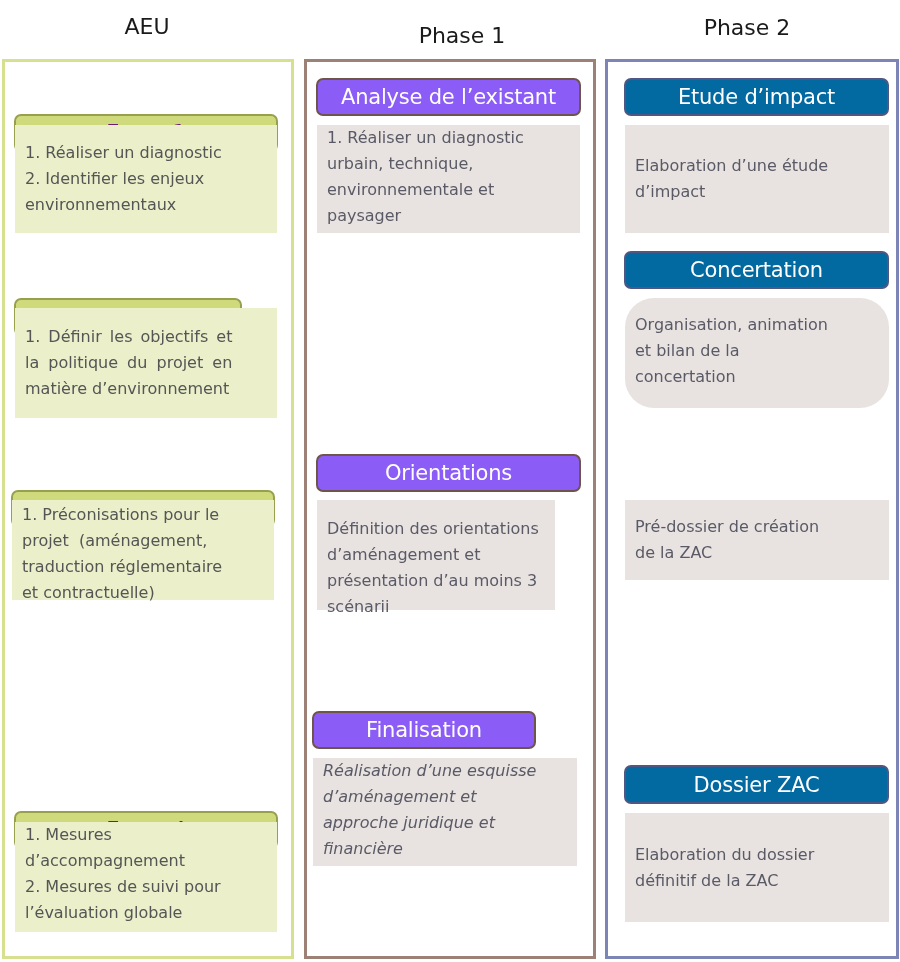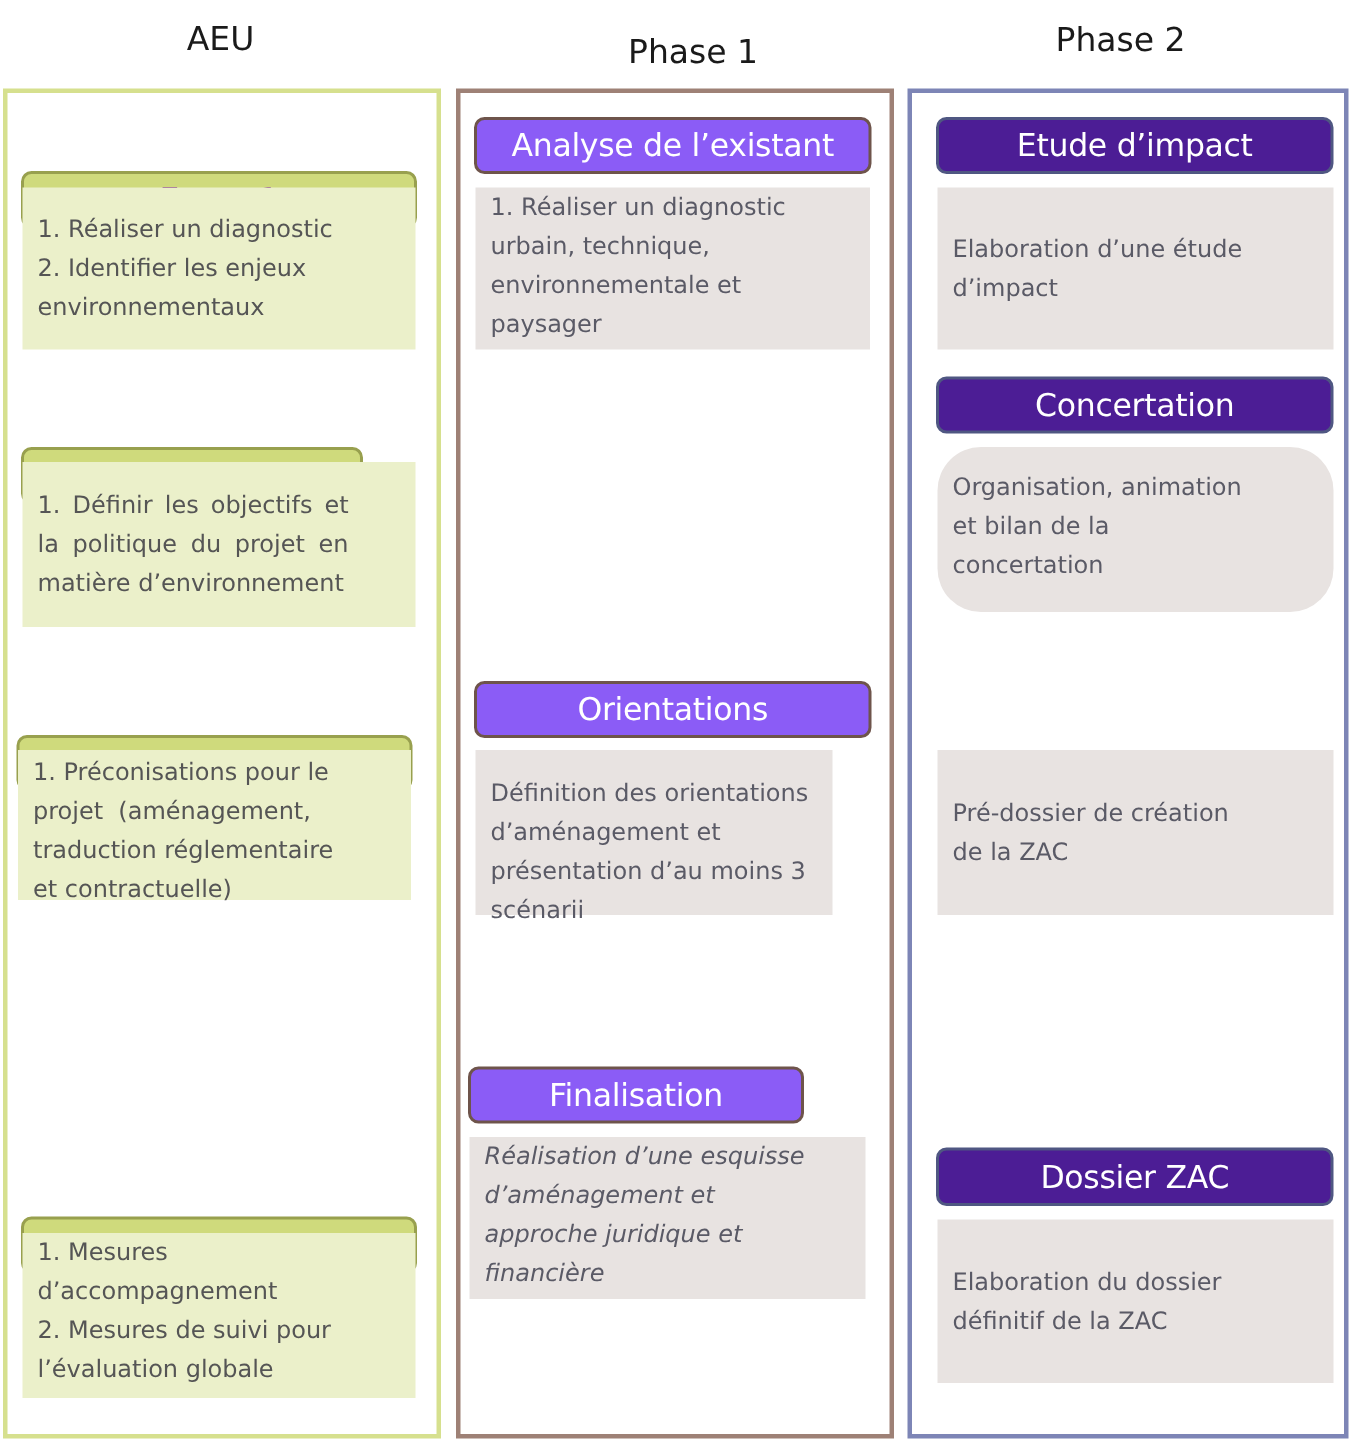--- a/index.html
+++ b/index.html
@@ -47,21 +47,21 @@
       border: 2.5px solid #98a04e;
       color: #701a75;
       margin-top: 36px;
     }
     .hdr-brown {
       background: #8b5cf6;
       border: 2.5px solid #6e544b;
       color: #ffffff;
     }
     .hdr-blue {
-      background: #4c1d95;
+      background: #0369a1;
       border: 2.5px solid #4f5782;
       color: #ffffff;
     }
     .body-box {
       position: absolute;
       box-sizing: border-box;
       padding: 4px 10px;
       font-size: 16px;
       line-height: 26px;
       color: #555555;
@@ -164,21 +164,21 @@
 
 <div class="hdr hdr-blue" style="left:624px; top:251px; width:265px; height:38px;">
   <span>Concertation</span>
 </div>
 <div class="body-box body-grey" style="left:625px; top:298px; width:264px; height:110px; padding-top:14px;border-radius:29px;">
   <span class="line">Organisation, animation</span>
   <span class="line">et bilan de la</span>
   <span class="line">concertation</span>
 </div>
 
-<div class="body-box body-grey vcenter" style="left:625px; top:500px; width:264px; height:110px;">
+<div class="body-box body-grey vcenter" style="left:625px; top:500px; width:264px; height:80px;">
   <span class="line">Pré-dossier de création</span>
   <span class="line">de la ZAC</span>
 </div>
 
 <div class="hdr hdr-blue" style="left:624px; top:765px; width:265px; height:39px;">
   <span>Dossier ZAC</span>
 </div>
 <div class="body-box body-grey vcenter" style="left:625px; top:813px; width:264px; height:109px;">
   <span class="line">Elaboration du dossier</span>
   <span class="line">définitif de la ZAC</span>

